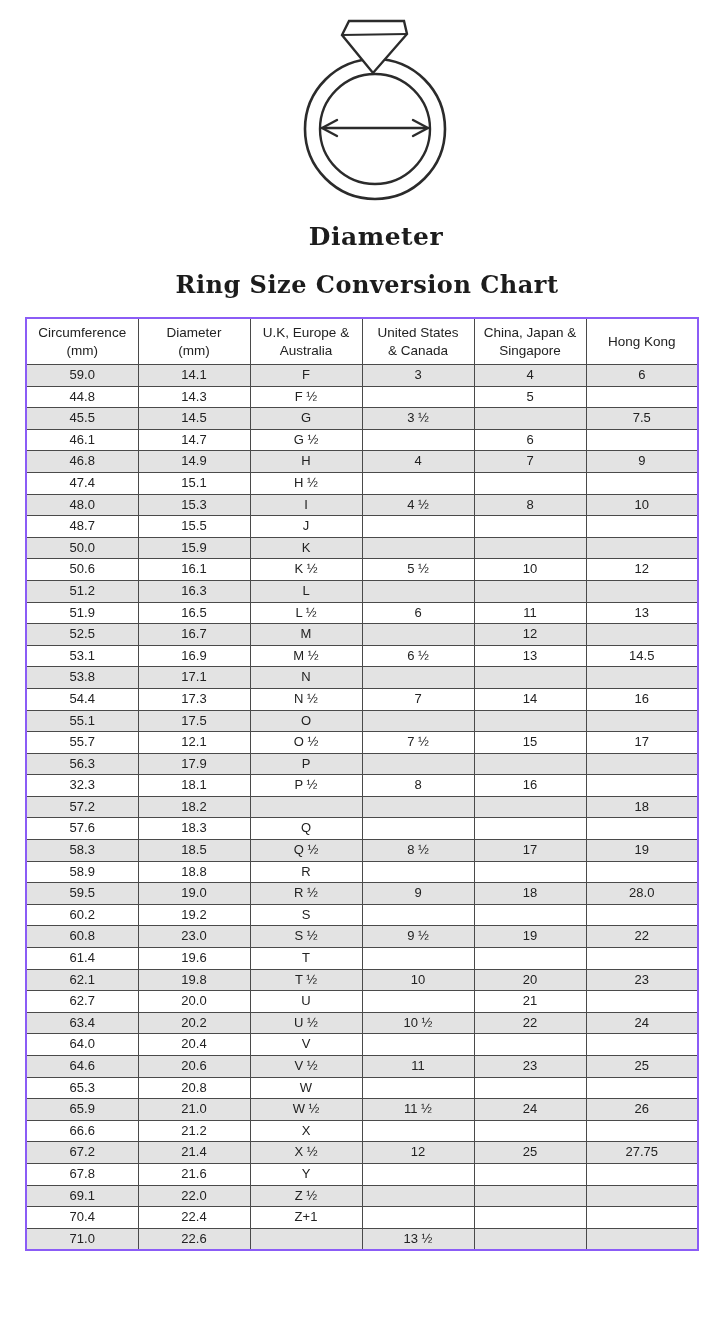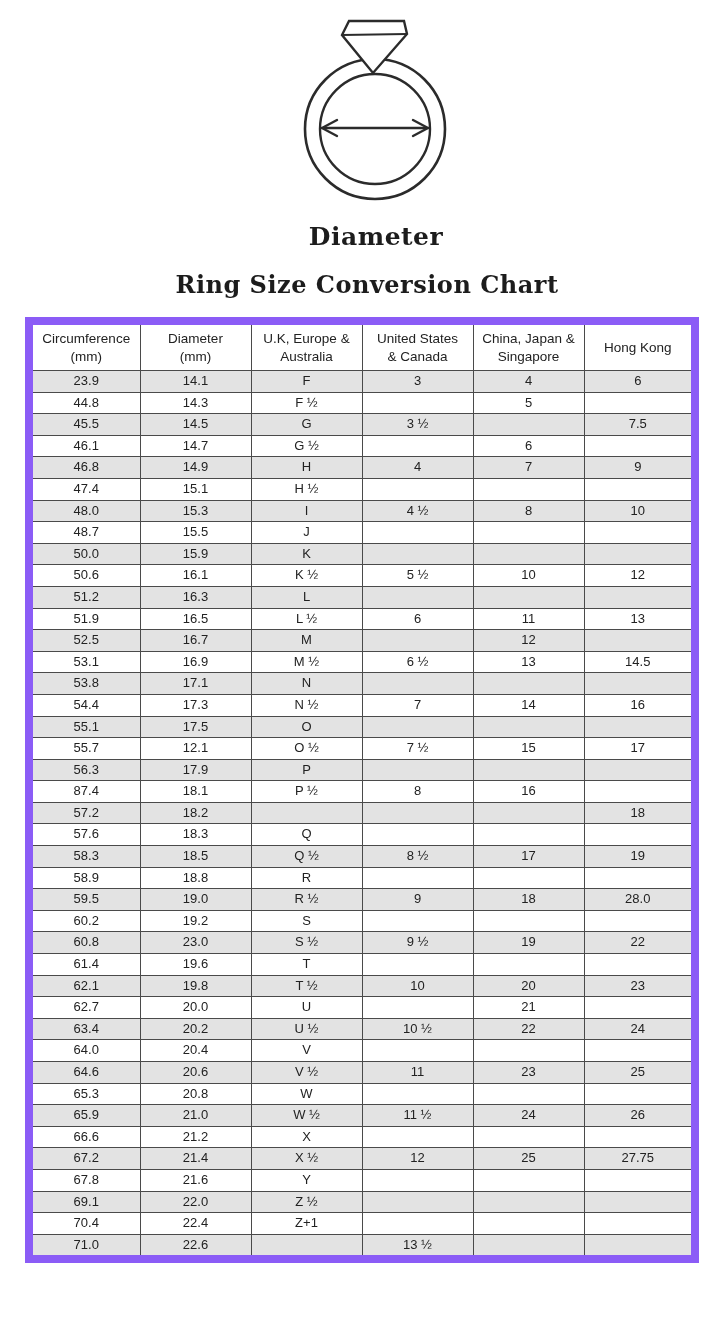--- a/index.html
+++ b/index.html
@@ -24,21 +24,21 @@
   
   .size-table{
     position:absolute;top:317px;left:25px;width:674px;
     border-collapse:collapse;table-layout:fixed;
     font-size:13px;color:#222222;
   }
   .size-table th,.size-table td{
     border:1px solid #4a4a4a;text-align:center;vertical-align:middle;
     padding:0;overflow:hidden;
   }
-  .size-table{border:8px solid #8b5cf6;}
+  .size-table{border:2px solid #8b5cf6;}
   .size-table th{
     height:45px;font-weight:400;font-size:13.5px;line-height:18px;
     white-space:pre-line;background:#ffffff;
   }
   .size-table td{height:20.6px;line-height:20.6px;background:#ffffff;}
   .size-table tbody tr:nth-child(odd) td{background:#e3e3e3;}
 </style>
 </head>
 <body>
 
@@ -76,21 +76,21 @@
 Australia</th>
       <th>United States
 &amp; Canada</th>
       <th>China, Japan &amp;
 Singapore</th>
       <th>Hong Kong</th>
     </tr>
   </thead>
   <tbody>
       <tr>
-        <td>23.9</td>
+        <td>59.0</td>
         <td>14.1</td>
         <td>F</td>
         <td>3</td>
         <td>4</td>
         <td>6</td>
       </tr>
       <tr>
         <td>44.8</td>
         <td>14.3</td>
         <td>F ½</td>
@@ -228,21 +228,21 @@
       </tr>
       <tr>
         <td>56.3</td>
         <td>17.9</td>
         <td>P</td>
         <td></td>
         <td></td>
         <td></td>
       </tr>
       <tr>
-        <td>87.4</td>
+        <td>32.3</td>
         <td>18.1</td>
         <td>P ½</td>
         <td>8</td>
         <td>16</td>
         <td></td>
       </tr>
       <tr>
         <td>57.2</td>
         <td>18.2</td>
         <td></td>

